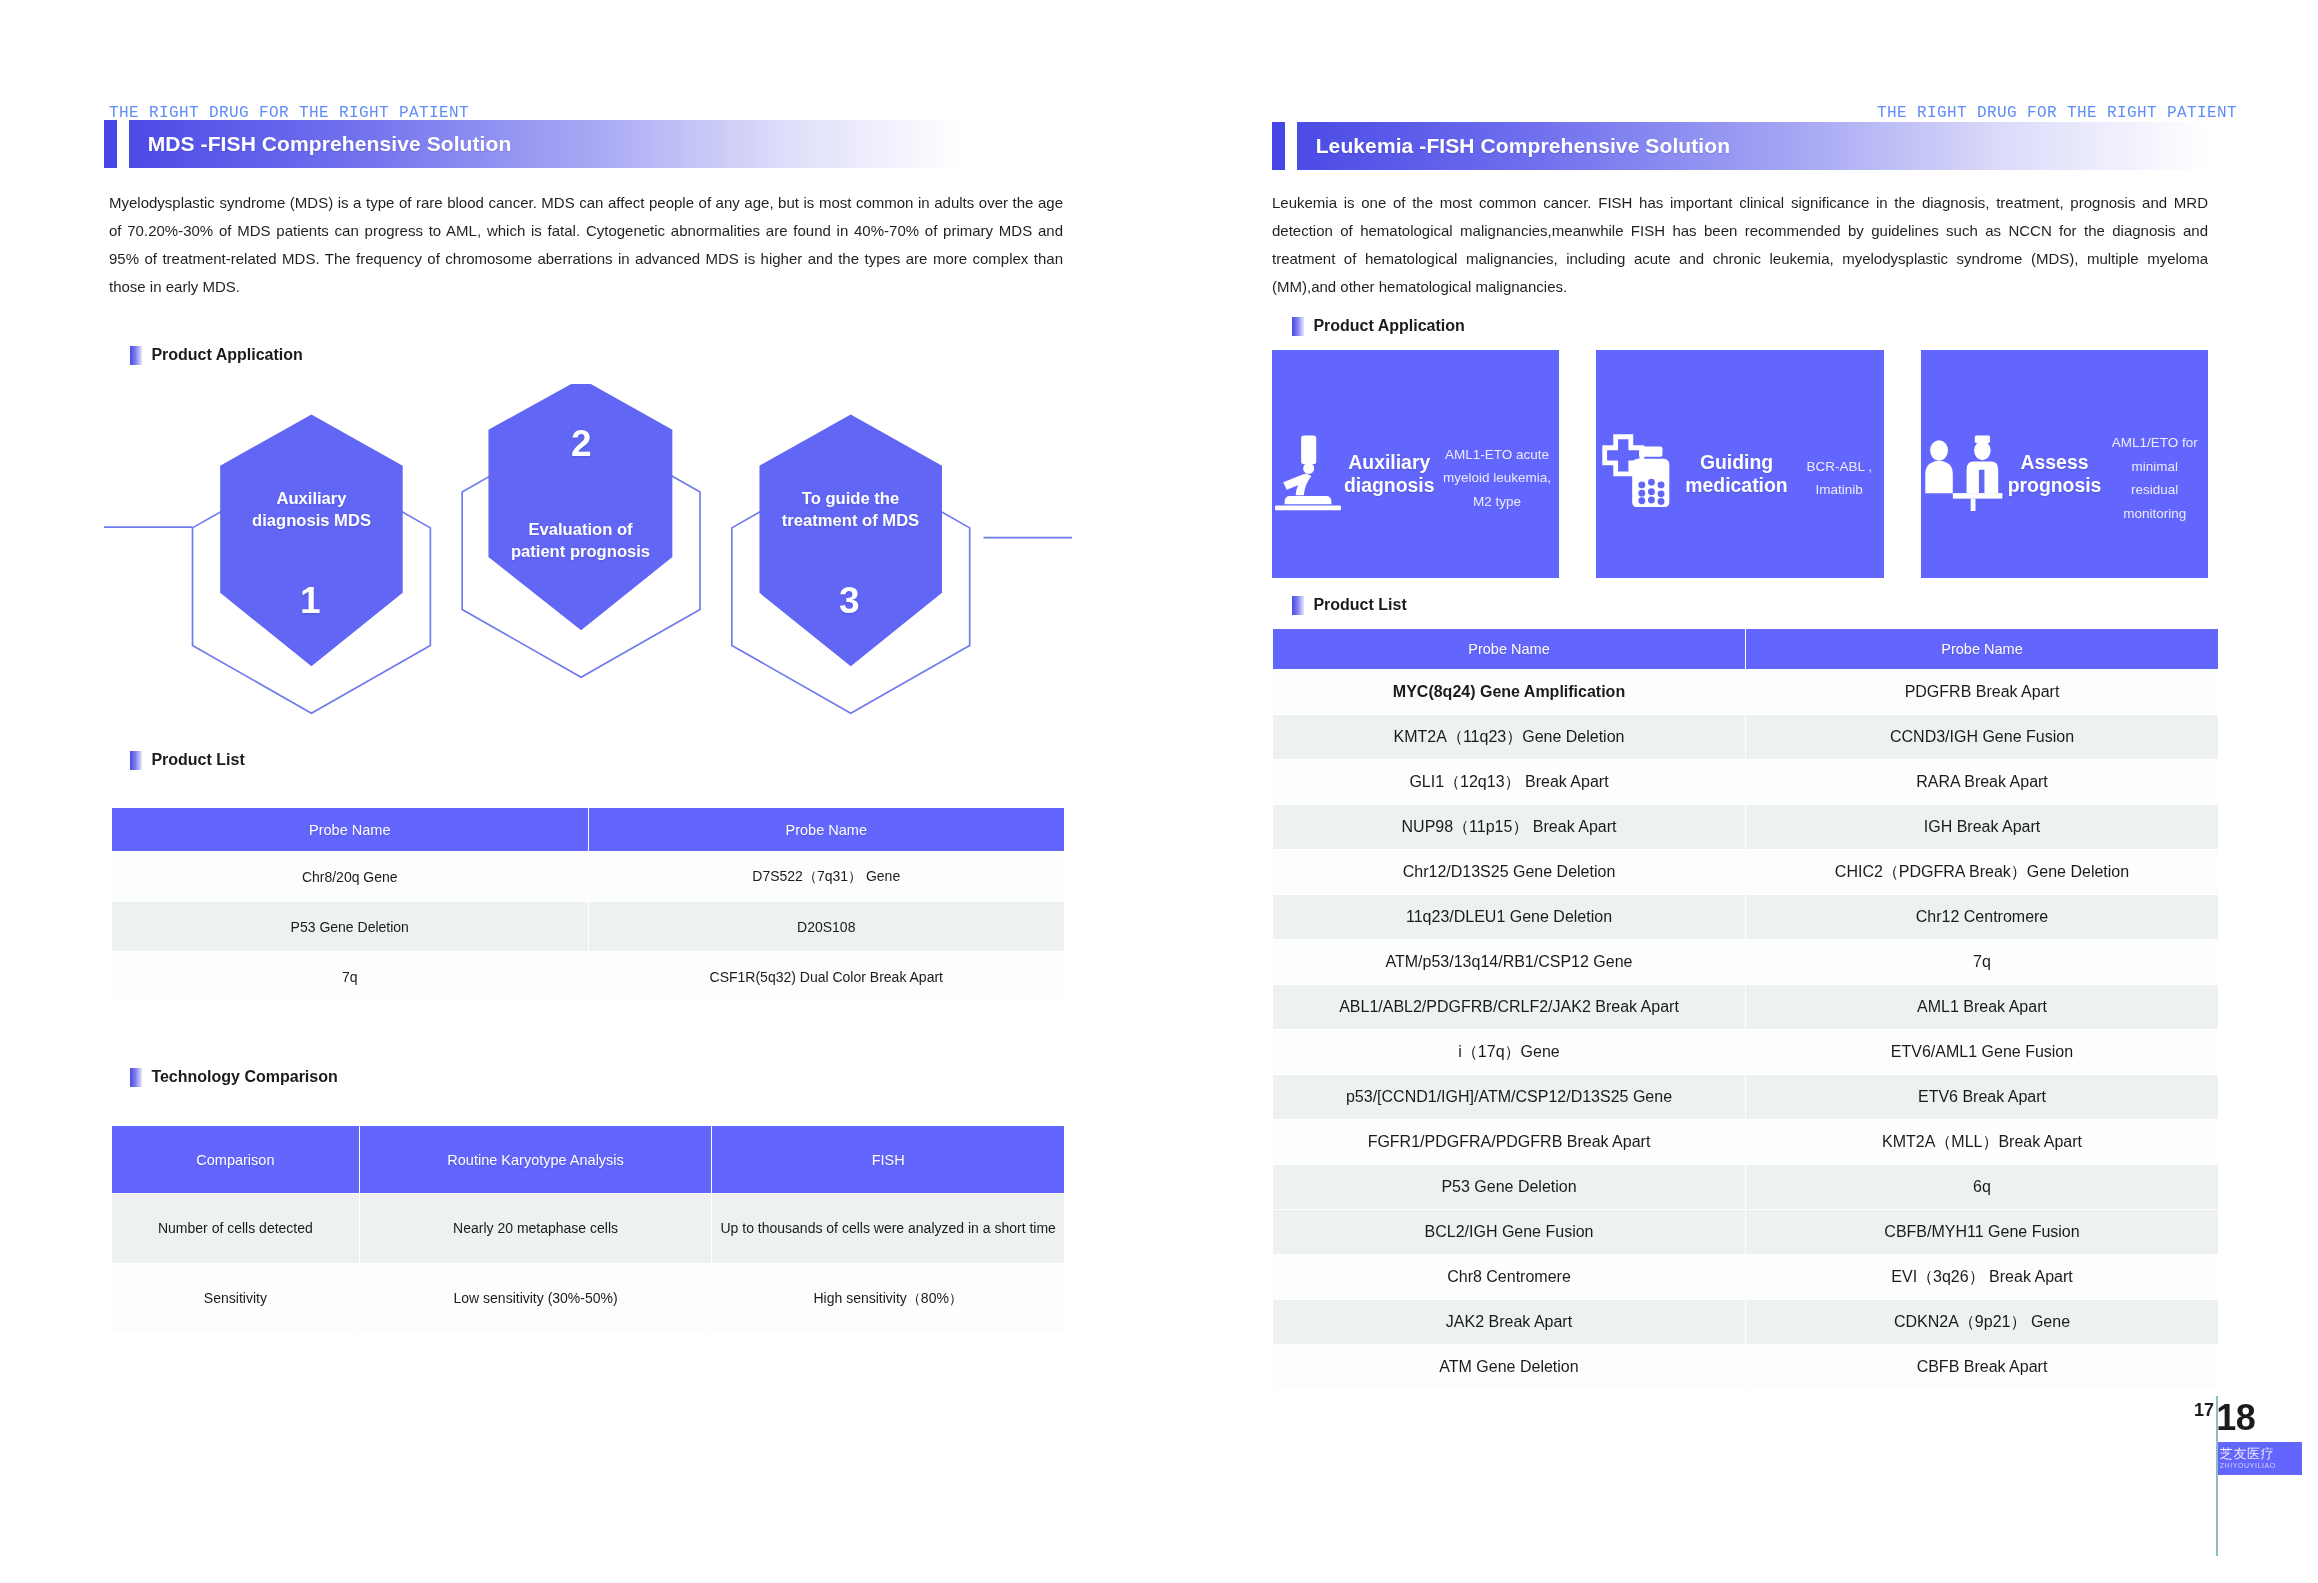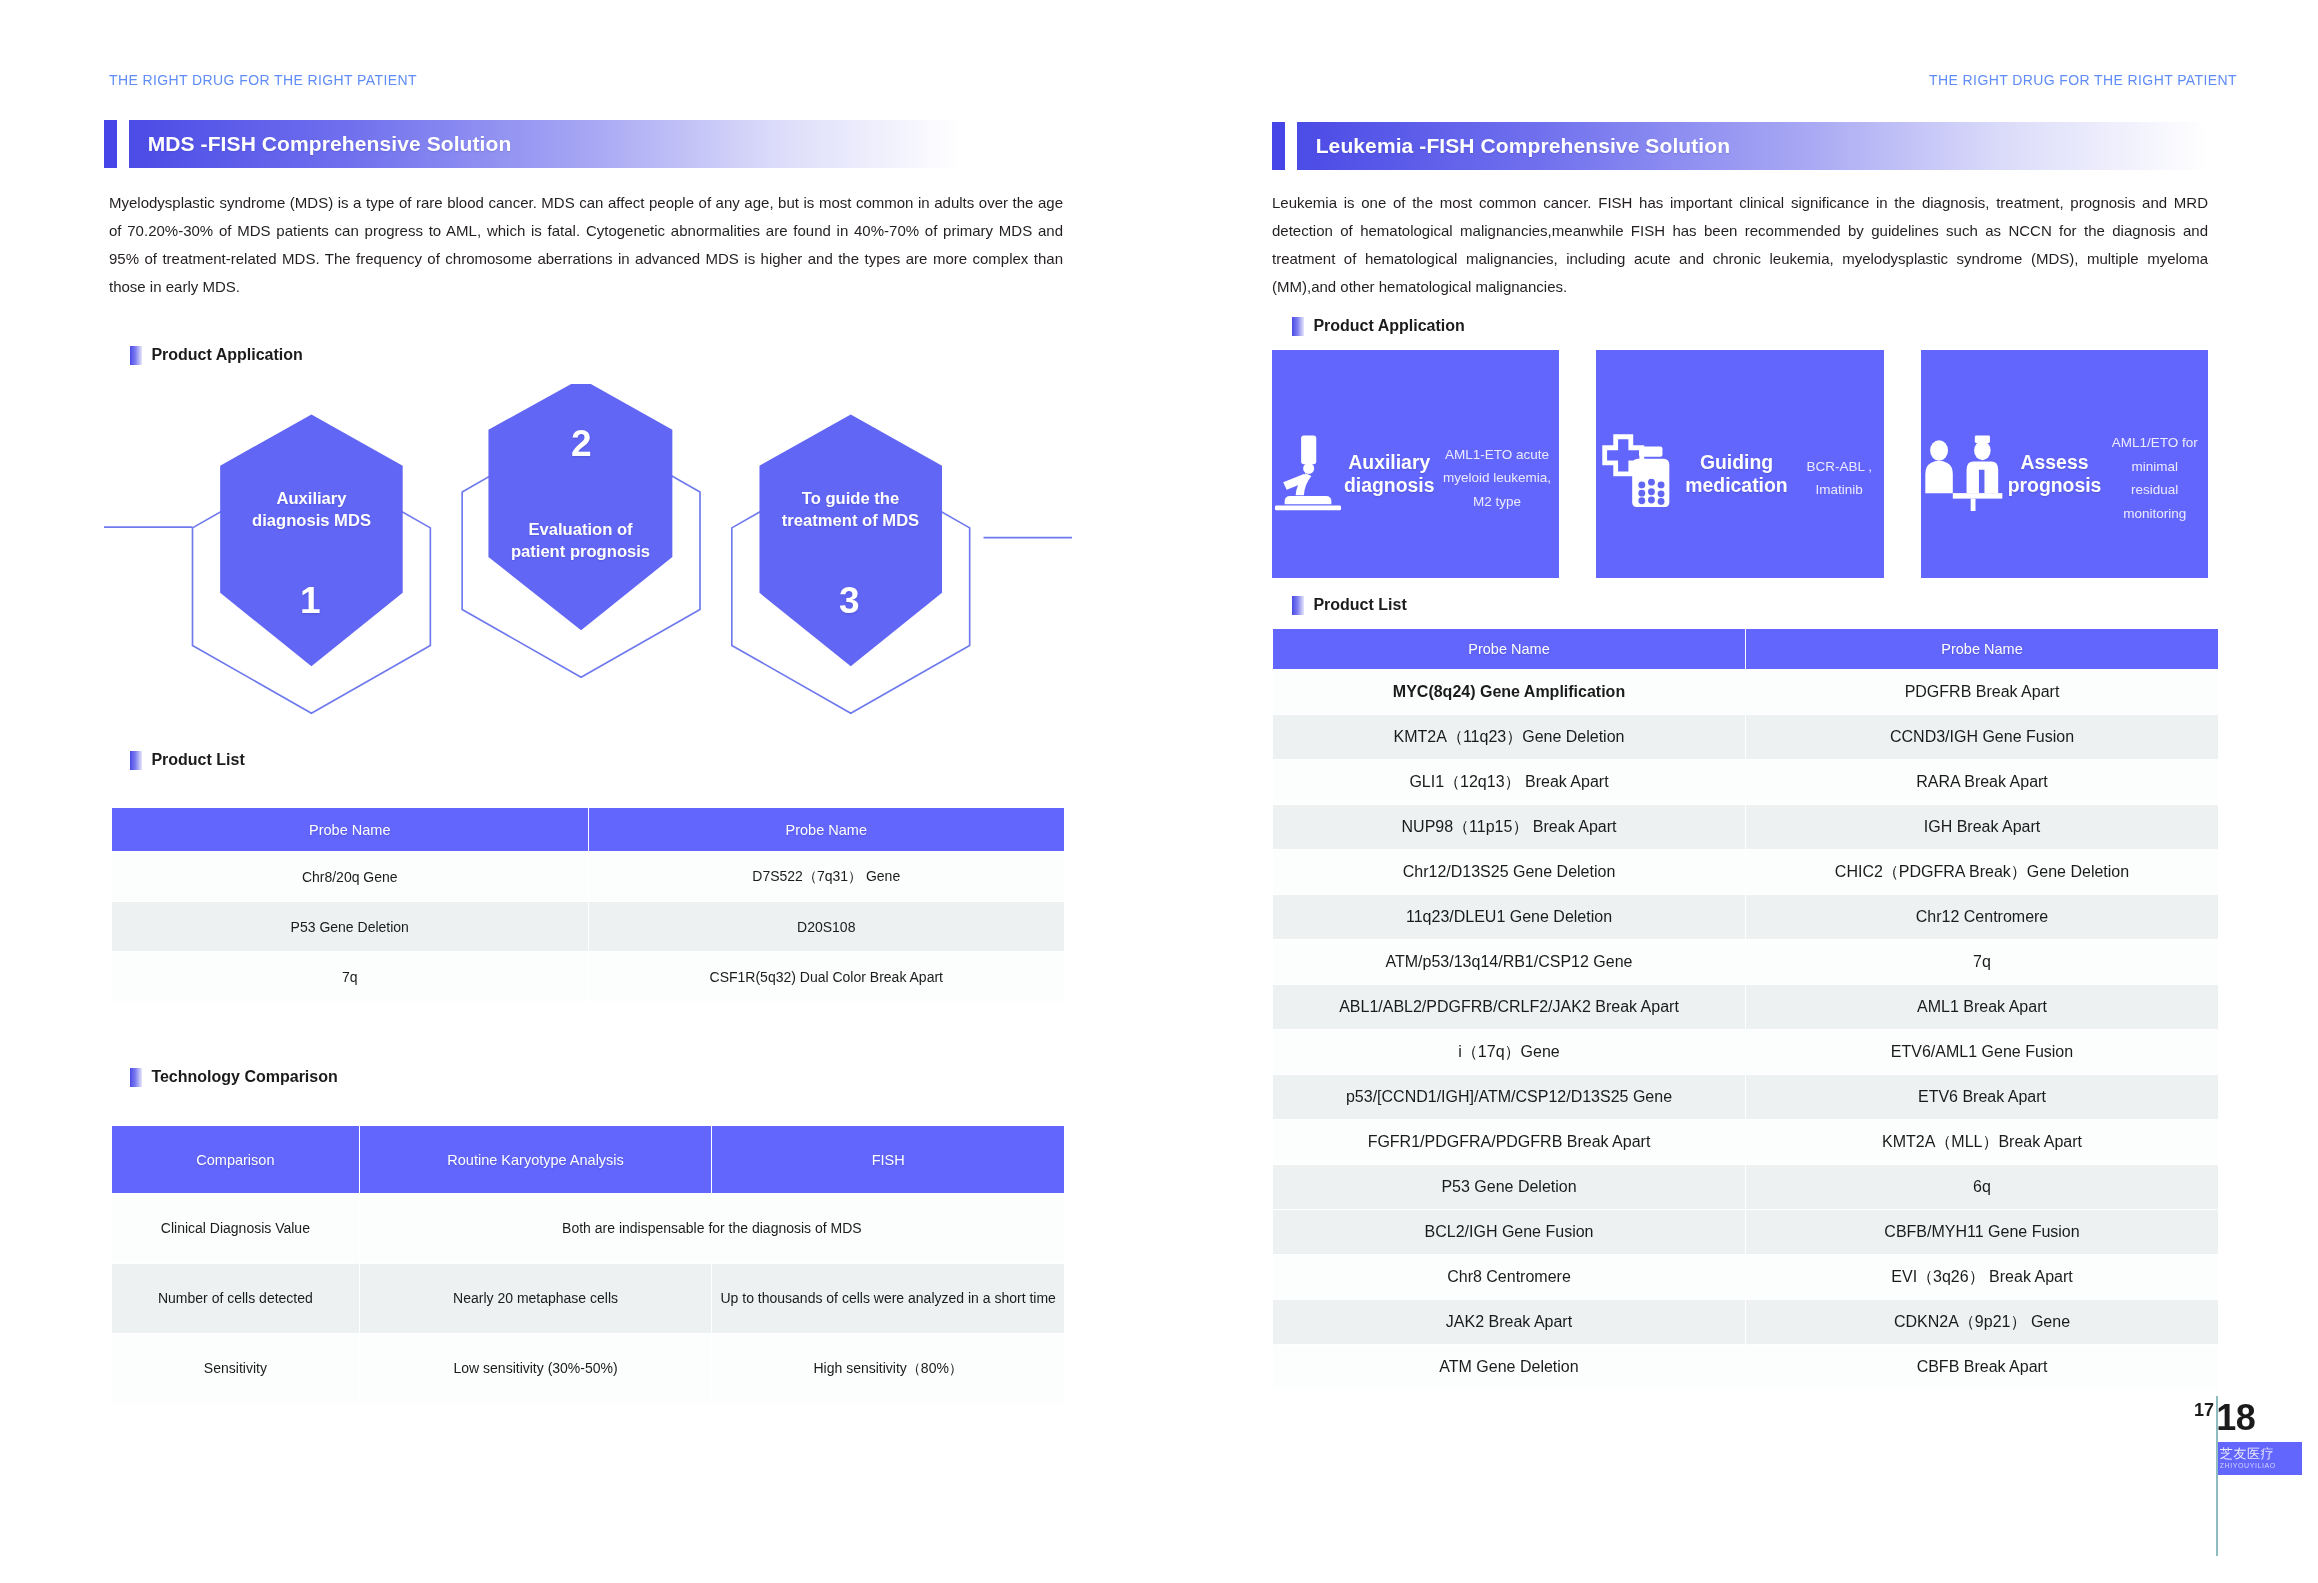--- a/index.html
+++ b/index.html
@@ -11,24 +11,24 @@
   }
   .spread { position: relative; width: 2319px; height: 1584px; background: #fff; }
 
   
   .page { position: absolute; top: 0; height: 1584px; background: #fff; }
   .page-left  { left: 0px;    width: 1161px; }
   .page-right { left: 1161px; width: 1158px; }
 
   
   .runhead {
-    position: absolute; top: 72px;
-    font-size: 14px; letter-spacing: 0.4px;
+    position: absolute; top: 104px;
+    font-size: 16px; letter-spacing: 0.4px;
     color: #5f8cf7; white-space: nowrap;
-    font-family: Liberation Sans, sans-serif;
+    font-family: Liberation Mono, monospace;
   }
   .runhead-left  { left: 109px; }
   .runhead-right { right: 82px; text-align: right; }
 
   
   .banner { position: absolute; height: 48px; display: flex; align-items: stretch; }
   .banner-tab { width: 13px; background: #4646e8; flex: 0 0 auto; }
   .banner-gap { width: 11.7px; background: #ffffff; flex: 0 0 auto; }
   .banner-body {
     flex: 1 1 auto;
@@ -237,24 +237,20 @@
           <col style="width:37%">
         </colgroup>
       <thead>
         <tr>
           <th>Comparison</th>
           <th>Routine Karyotype Analysis</th>
           <th>FISH</th>
         </tr>
       </thead>
       <tbody>
-        <tr>
-          <td>Clinical Diagnosis Value</td>
-          <td colspan="2">Both are indispensable for the diagnosis of MDS</td>
-        </tr>
         <tr class="alt">
           <td>Number of cells detected</td>
           <td>Nearly 20 metaphase cells</td>
           <td>Up to thousands of cells were analyzed in a short time</td>
         </tr>
         <tr>
           <td>Sensitivity</td>
           <td>Low sensitivity (30%-50%)</td>
           <td>High sensitivity（80%）</td>
         </tr>

